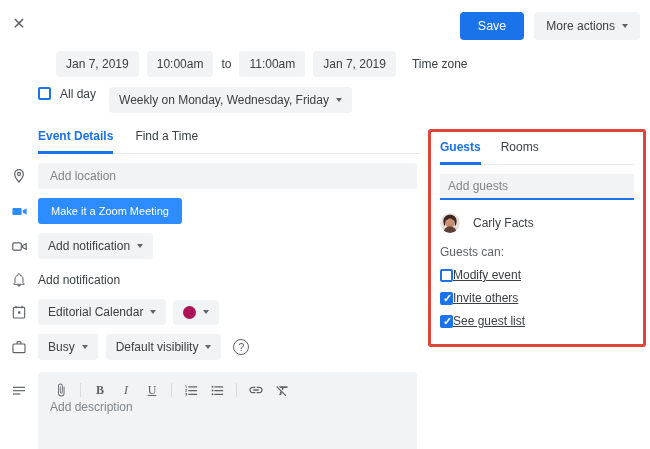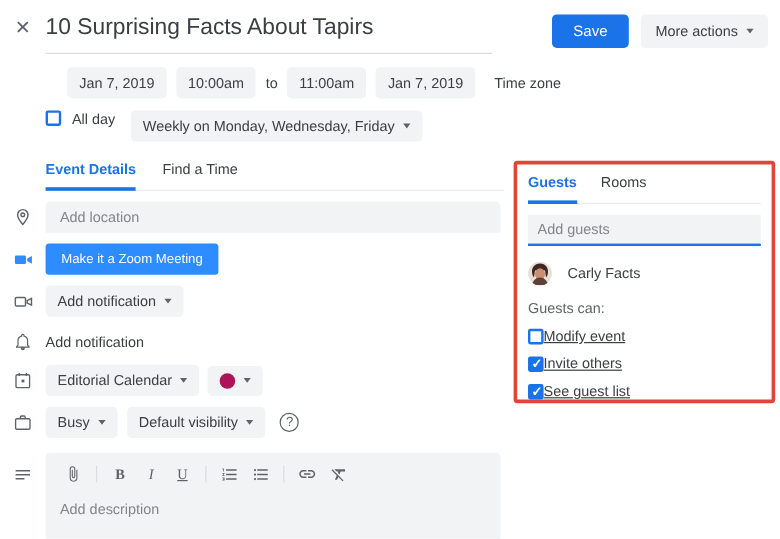--- a/index.html
+++ b/index.html
@@ -78,26 +78,26 @@
   .desc-row .icon-cell { margin-top: 10px; }
   .desc-box { flex: 1; margin-right: 3px; background: #f1f3f4; border-radius: 4px;
               height: 122px; padding: 8px 12px; cursor: text; }
   .desc-toolbar { display: flex; align-items: center; gap: 4px; }
   .tool-btn { width: 22px; height: 20px; display: flex; align-items: center;
               justify-content: center; color: #5f6368; cursor: pointer; font-size: 12px; }
   .tool-b { font-weight: bold; font-family: "Liberation Serif", serif; }
   .tool-i { font-style: italic; font-family: "Liberation Serif", serif; }
   .tool-u { text-decoration: underline; font-family: "Liberation Serif", serif; }
   .tool-sep { width: 1px; height: 14px; background: #dadce0; margin: 0 4px; }
-  .desc-placeholder { color: #80868b; font-size: 12px; margin-top: 12px; }
+  .desc-placeholder { color: #80868b; font-size: 12px; margin-top: 0; }
 
   
   .right-col { margin-left: 8px; }
   .guests-panel { width: 218px; border: 3px solid #e0453a; border-radius: 3px;
-                  padding: 8px 9px 0 9px; background: #fff; }
+                  padding: 8px 9px 16px 9px; background: #fff; }
   .gp-tabs { display: flex; gap: 20px; border-bottom: 1px solid #e8eaed; }
   .gp-input-wrap { margin-top: 9px; border-radius: 12px; }
   input.guests-input { width: 100%; background: #f1f3f4; border: none;
                   border-bottom: 2px solid #1a73e8; height: 26px; padding: 0 8px;
                   font-size: 12px; color: #3c4043; outline: none;
                   font-family: "Liberation Sans", sans-serif; }
   input.guests-input::placeholder { color: #80868b; }
   .attendee-row { display: flex; align-items: center; gap: 13px; margin-top: 13px; }
   .avatar { width: 20px; height: 20px; border-radius: 50%; overflow: hidden; flex: 0 0 auto; }
   .attendee-name { font-size: 12px; color: #3c4043; }
@@ -105,23 +105,20 @@
   .perm-row { display: flex; align-items: center; gap: 0; margin-top: 9px; cursor: pointer; text-decoration: underline; }
   .perm-label { font-size: 12px; color: #3c4043; }
 
   svg { display: block; }
 </style>
 </head>
 <body>
 
 <div class="header">
   <div class="close-btn">✕</div>
-  <div class="title-wrap">
-    <div class="title">10 Surprising Facts About Tapirs</div>
-  </div>
   <div class="header-spacer"></div>
   <button class="btn-save">Save</button>
   <button class="btn-more">
     <span>More actions</span>
     <span class="arrow-down"></span>
   </button>
 </div>
 
 <div class="datetime-row">
   <span class="chip">Jan 7, 2019</span>

